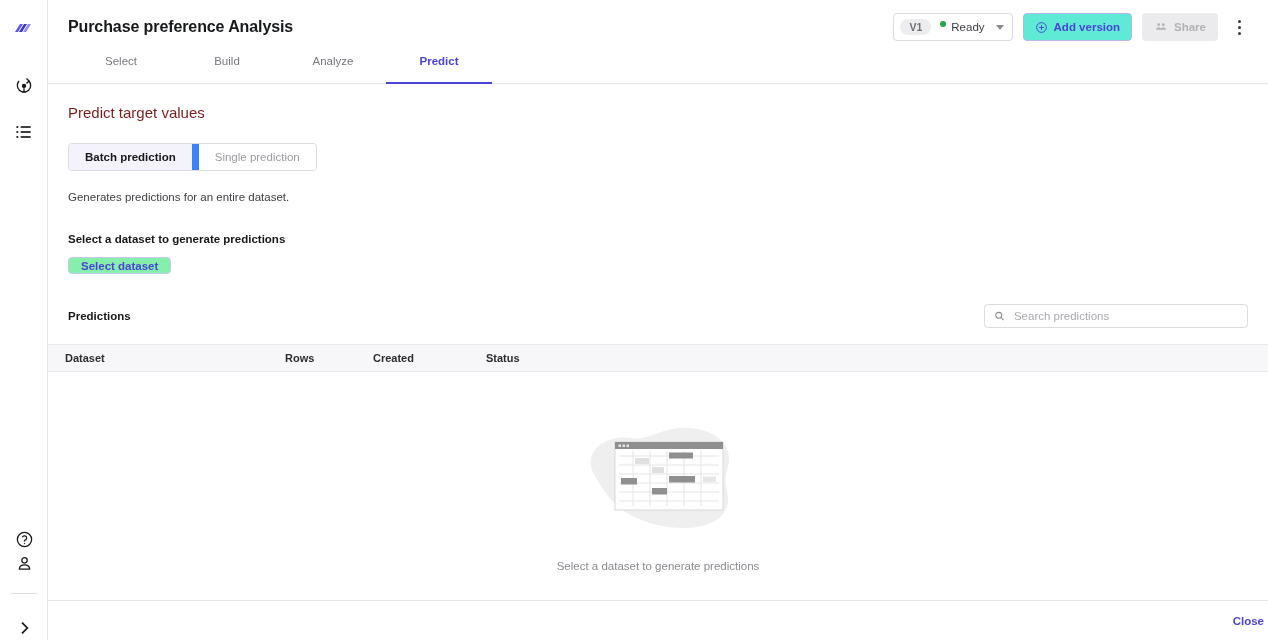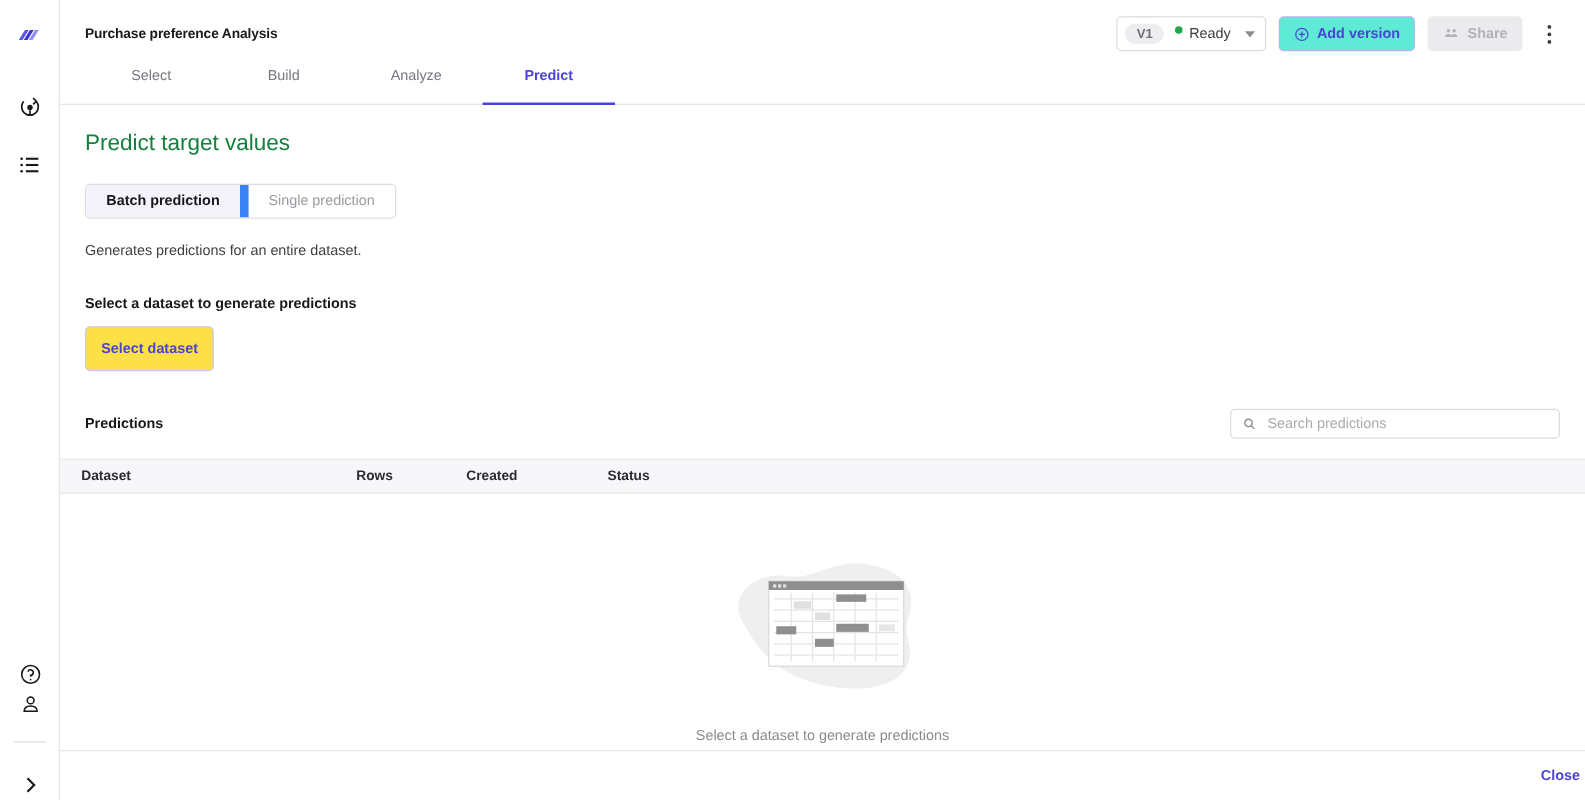--- a/index.html
+++ b/index.html
@@ -84,21 +84,21 @@
   
   .header {
     height: 54px;
     min-height: 54px;
     display: flex;
     align-items: center;
     padding: 0 18px 0 20px;
     box-sizing: border-box;
   }
   .page-title {
-    font-size: 11px;
+    font-size: 16px;
     font-weight: bold;
     color: #17181a;
     letter-spacing: -0.1px;
   }
   .header-right {
     margin-left: auto;
     display: flex;
     align-items: center;
     gap: 10px;
   }
@@ -220,22 +220,22 @@
   .content {
     flex: 1;
     padding: 0 0 0 0;
     overflow: hidden;
     position: relative;
   }
   .inner {
     padding: 20px 20px 0 20px;
   }
   .section-title {
-    font-size: 18px;
-    color: #15803d;
+    font-size: 15px;
+    color: #7f1d1d;
     margin: 0 0 22px 0;
   }
   .seg {
     display: inline-flex;
     border: 1px solid #dcdcde;
     border-radius: 4px;
     overflow: hidden;
     height: 28px;
     box-sizing: border-box;
   }
@@ -265,25 +265,25 @@
     font-size: 11.5px;
     font-weight: bold;
     color: #17181a;
     margin: 30px 0 0 0;
   }
   .btn-select-dataset {
     margin-top: 12px;
     display: inline-flex;
     align-items: center;
     justify-content: center;
-    height: 36px;
+    height: 17px;
     padding: 0 12px;
     border: 1px solid #c9c6ef;
     border-radius: 4px;
-    background: #fde047;
+    background: #86efac;
     color: #4b43d6;
     font-size: 11.5px;
     font-weight: bold;
     cursor: pointer;
     box-sizing: border-box;
   }
   .pred-row {
     display: flex;
     align-items: center;
     margin-top: 30px;

